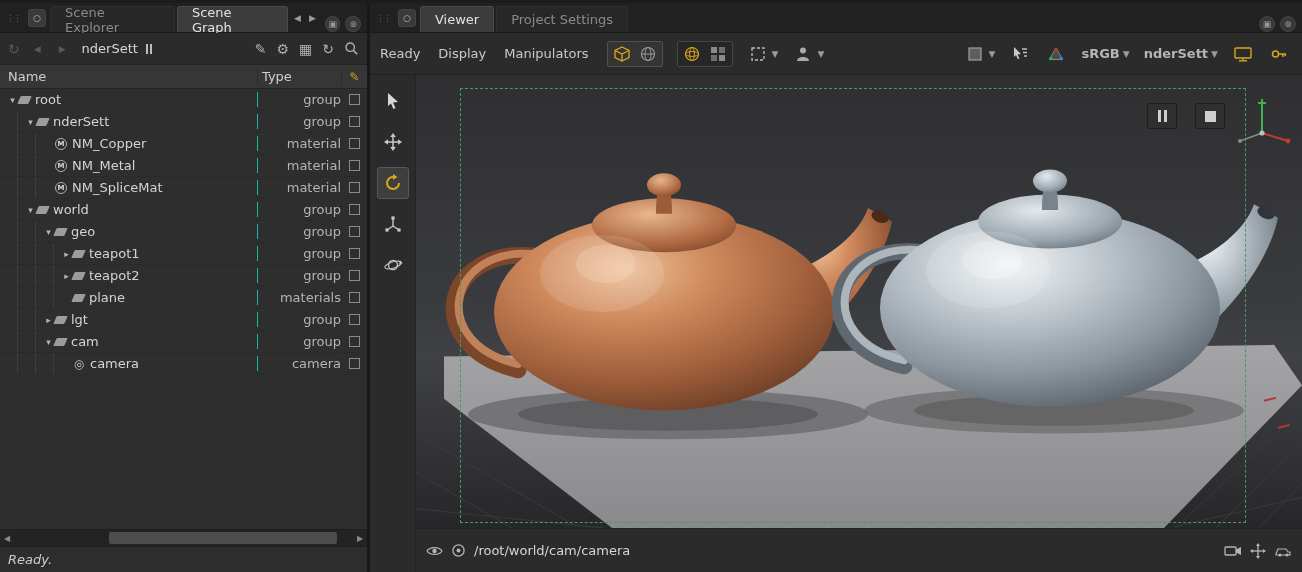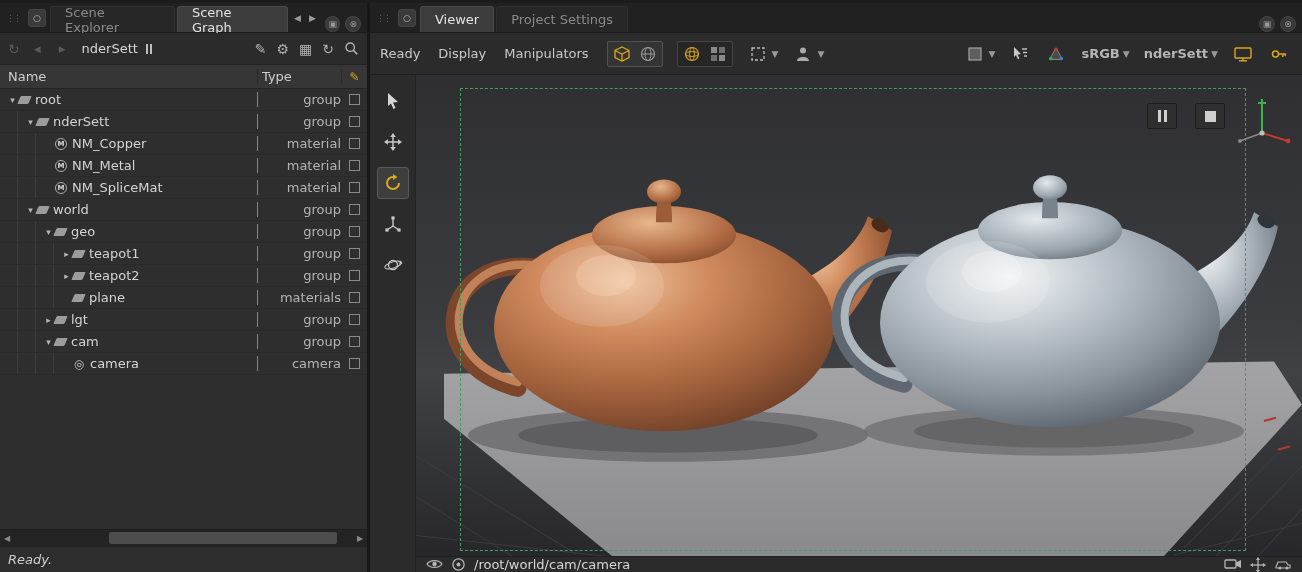--- a/index.html
+++ b/index.html
@@ -92,22 +92,22 @@
   .viewport svg.scene { position:absolute; inset:0; width:100%; height:100%; }
   .cam-frame { position:absolute; left:44px; top:13px; right:56px; bottom:5px;
                border:1px dashed #3f9e63; pointer-events:none; }
   .playback { position:absolute; top:28px; right:77px; display:flex; gap:18px; flex-direction:row-reverse; }
   .pb-btn { width:30px; height:26px; background:#2f2f2f; border:1px solid #1d1d1d; border-radius:2px;
             display:flex; align-items:center; justify-content:center; gap:3px; }
   .pb-btn .bar { width:3px; height:12px; background:#cfcfcf; display:block; }
   .pb-btn .sq { width:11px; height:11px; background:#cfcfcf; display:block; }
   .axis-gizmo { position:absolute; top:16px; right:4px; }
 
-  .campath-bar { height:16px; background:#2b2b2b; border-top:1px solid #202020;
-                 display:flex; align-items:flex-start; padding:0 10px; gap:8px; }
+  .campath-bar { height:44px; background:#2b2b2b; border-top:1px solid #202020;
+                 display:flex; align-items:center; padding:0 10px; gap:8px; }
   .campath-text { color:#d6d6d6; }
 </style>
 </head>
 <body>
 
 <div class="window">
 
   <div class="left-panel">
 
     <div class="tabbar">

